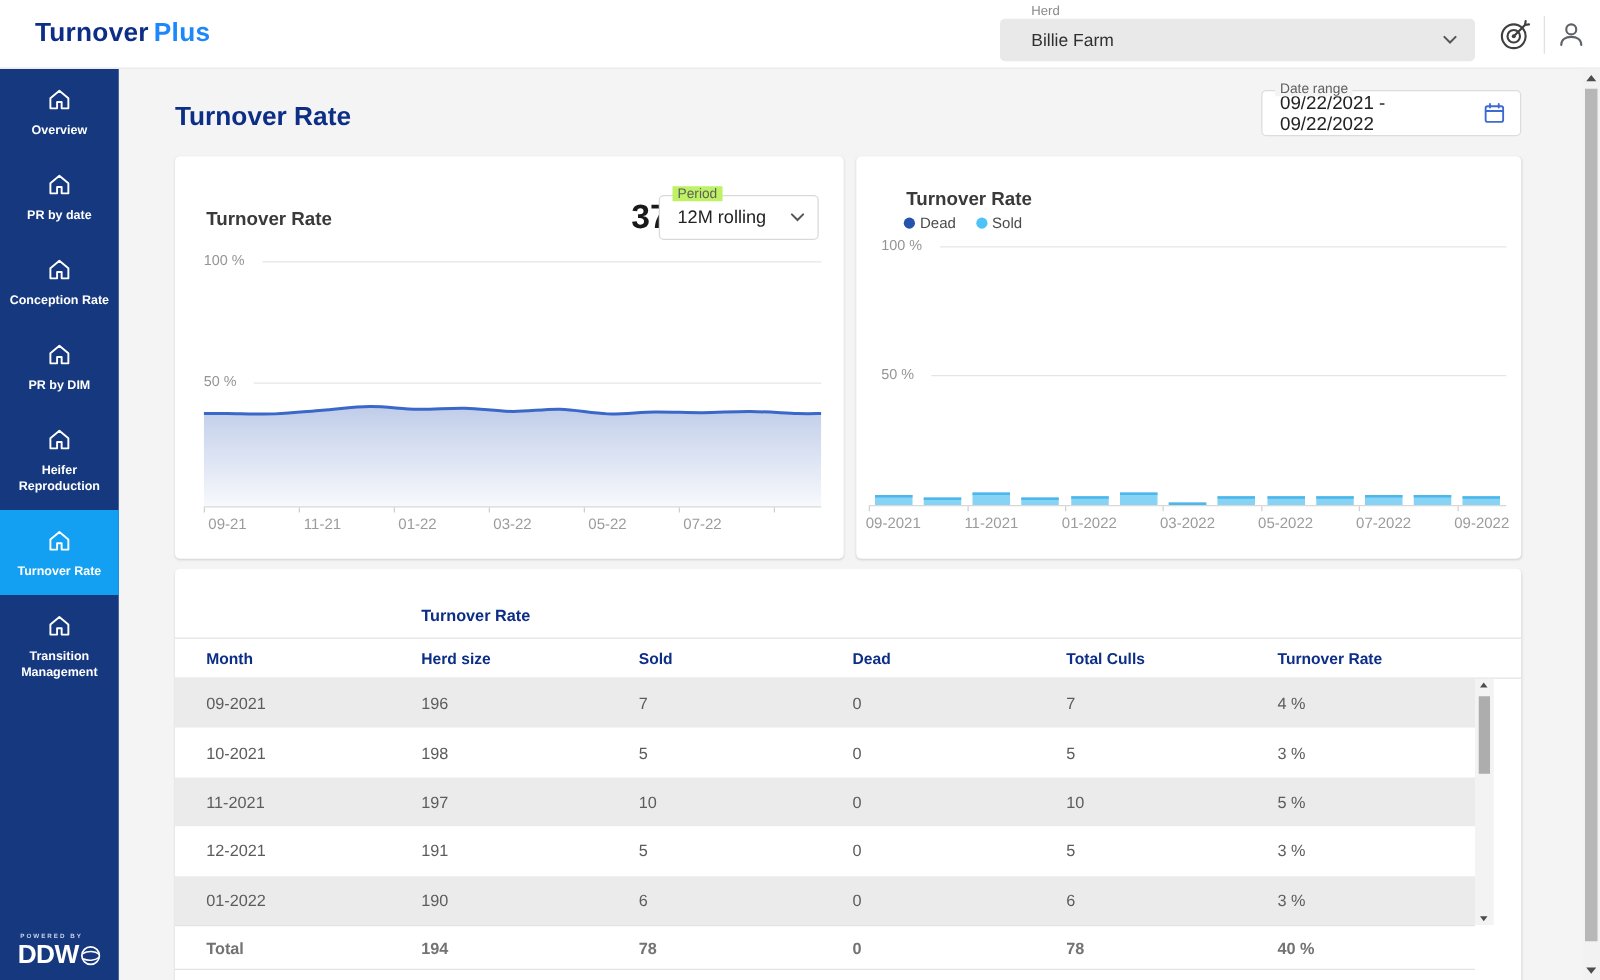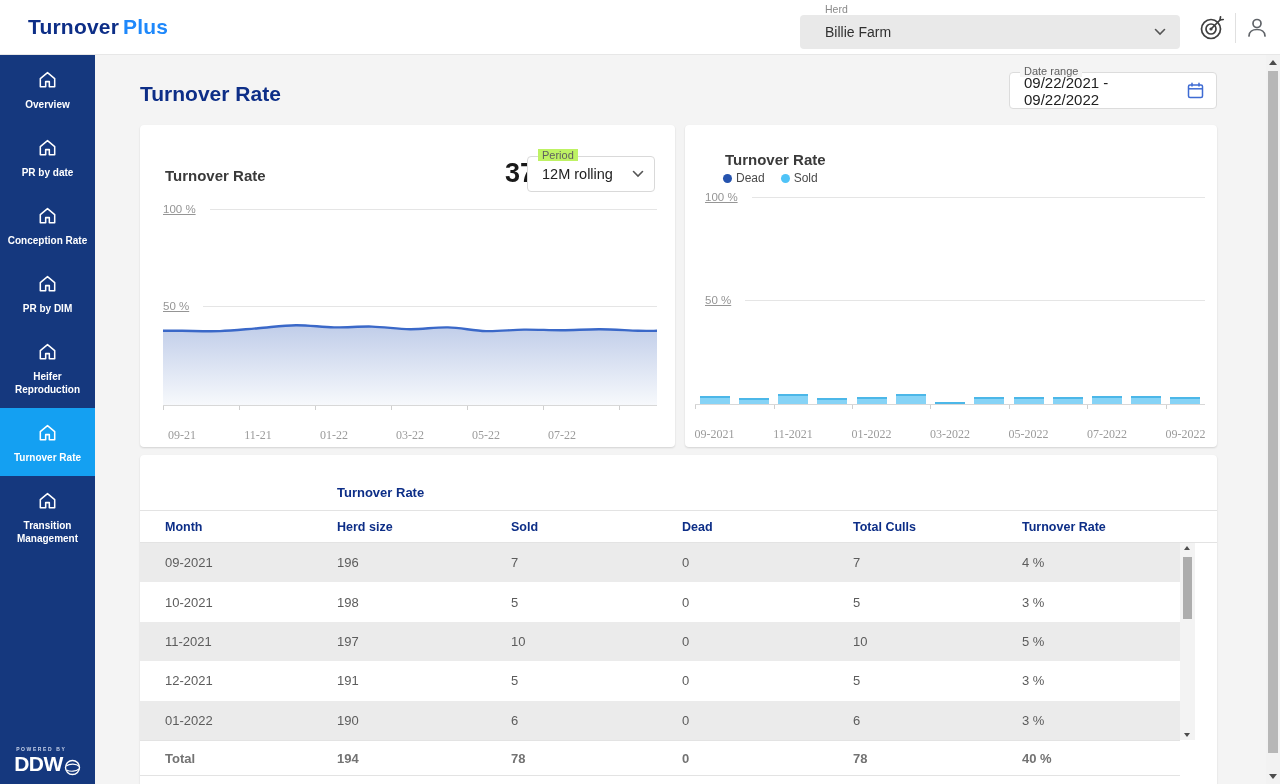--- a/index.html
+++ b/index.html
@@ -24,21 +24,21 @@
   
   .sidebar { position:absolute; left:0; top:55px; width:95px; height:729px; background:#15387e; z-index:10; }
   .side-item { width:95px; padding:13px 4px 12px 4px; display:flex; flex-direction:column; align-items:center;
     cursor:pointer; }
   .side-item .home-ic { width:23px; height:23px; }
   .side-label { margin-top:7px; font-size:10px; font-weight:bold; color:#fff; text-align:center; line-height:13px; }
   .side-item.active { background:#14a0f2; }
   .side-footer { position:absolute; bottom:8px; left:0; width:95px; display:flex; justify-content:center; }
   .ddw { color:#fff; }
   .powered { font-size:5px; letter-spacing:1.6px; color:#c9d4ea; font-weight:bold; margin-left:2px; }
-  .ddw-row { display:flex; align-items:flex-end; }
+  .ddw-row { display:flex; align-items:center; }
   .ddw-txt { font-size:21px; font-weight:bold; letter-spacing:-.5px; }
 
   
   .main { position:absolute; left:95px; top:55px; width:1185px; height:729px; background:#f4f4f4; overflow:hidden; }
   .page-title { position:absolute; left:45px; top:27px; font-size:21px; font-weight:bold; color:#0d2e87; }
 
   .field { position:absolute; background:#fff; border:1px solid #dcdcdc; border-radius:4px; cursor:pointer; }
   .field-label { position:absolute; top:-8px; left:10px; font-size:11px; color:#5f5f5f; background:#f4f4f4; padding:0 4px; }
   .field-inner { display:flex; align-items:center; height:100%; padding:0 12px 0 14px; }
   .field-value { font-size:15px; color:#222; }
@@ -51,27 +51,27 @@
   .card3 { left:45px; top:400px; width:1077px; height:345px; }
 
   .c-title { position:absolute; font-size:15px; font-weight:bold; color:#3a3a3a; }
   .kpi { position:absolute; left:365px; top:33px; font-size:27px; font-weight:bold; color:#191919; }
   .kpi .unit { font-size:13px; font-weight:normal; color:#8a8a8a; }
   .period-field { position:absolute; left:387px; top:31px; width:128px; height:36px; background:#fff;
     border:1px solid #d9d9d9; border-radius:4px; cursor:pointer; }
   .period-field .field-label { background:#bef264; }
 
   .gridrow { position:absolute; height:16px; display:flex; align-items:center; }
-  .gl { font-size:11.5px; color:#959595; margin-right:14px; white-space:nowrap;text-decoration:underline; }
+  .gl { font-size:11.5px; color:#959595; margin-right:14px; white-space:nowrap; }
   .gline { flex:1; border-top:1px solid #e5e5e5; }
 
   .xaxis { position:absolute; border-top:1px solid #d8d8d8; height:5px; }
   .tick { position:absolute; top:0; width:1px; height:4px; background:#cfcfcf; }
   .xlabels { position:absolute; height:16px; }
-  .xlab { position:absolute; top:16px; width:60px; text-align:center; font-size:12px; color:#9b9b9b;font-family:Liberation Serif, serif; }
+  .xlab { position:absolute; top:0; width:60px; text-align:center; font-size:12px; color:#9b9b9b; }
 
   .plot-svg { position:absolute; left:23px; top:80px; }
   .bars { position:absolute; left:10px; top:79px; width:510px; height:200px; }
   .bar { position:absolute; bottom:0; border-top:2px solid #4cb7e8; background:#86d3f6; }
 
   .legend { position:absolute; left:38px; top:46px; display:flex; align-items:center; }
   .leg-item { display:flex; align-items:center; margin-right:16px; }
   .dot { width:9px; height:9px; border-radius:50%; margin-right:4px; }
   .leg-txt { font-size:12px; color:#4a4a4a; }
 

